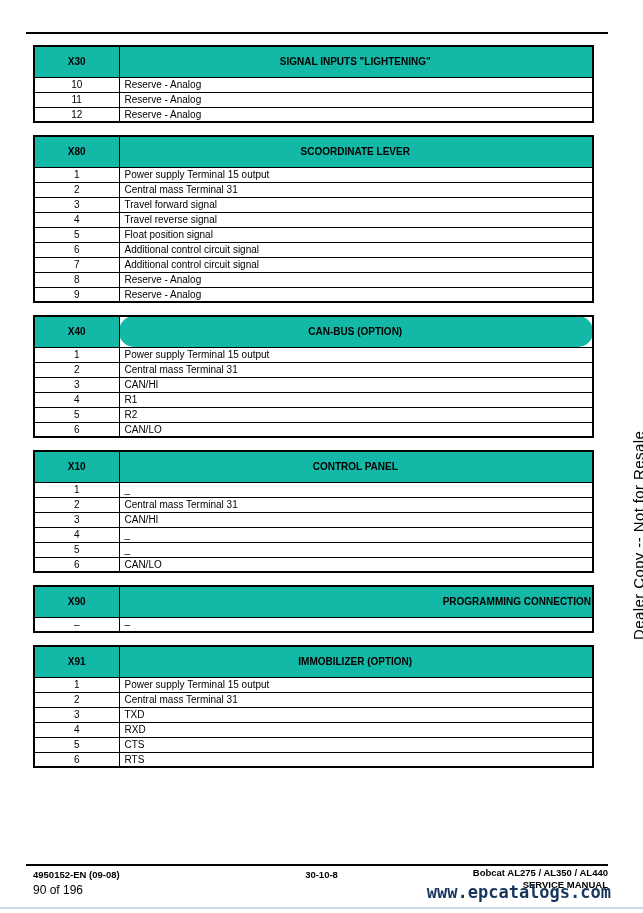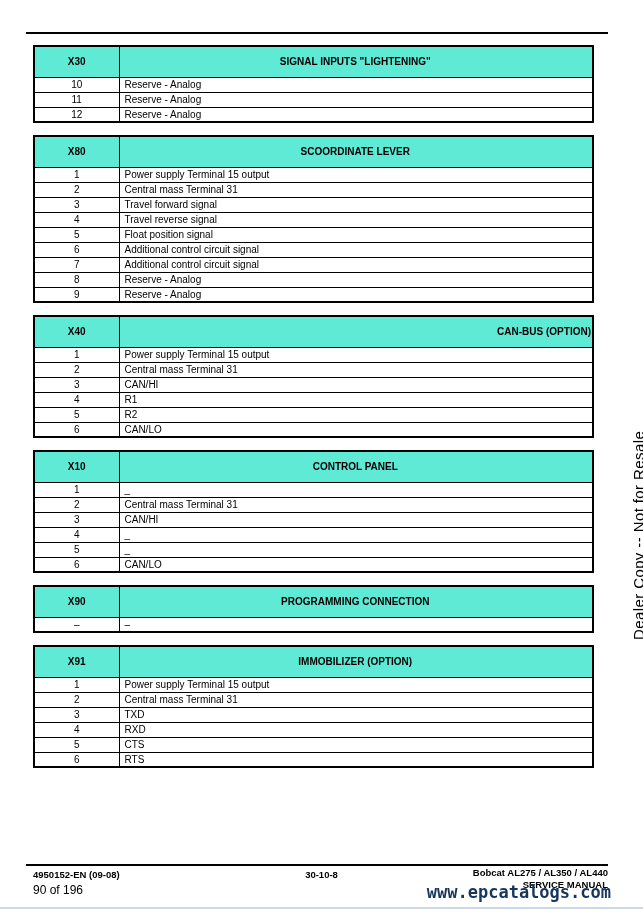--- a/index.html
+++ b/index.html
@@ -31,21 +31,21 @@
   }
   table.pin-table th, table.pin-table td {
     border: 1.5px solid #000;
     box-sizing: border-box;
     font-size: 10px;
     vertical-align: middle;
     overflow: hidden;
     white-space: nowrap;
   }
   table.pin-table thead th {
-    background: #5eead4;
+    background: #14b8a6;
     height: 31px;
     font-weight: bold;
     text-align: center;
   }
   table.pin-table td { height: 15px; padding: 0; line-height: 13px; }
   .col-pin  { width: 85px; text-align: center; }
   .col-desc { text-align: left; padding-left: 5px !important; }
 
   .vertical-watermark {
     position: absolute;
@@ -170,21 +170,21 @@
             <td class="col-pin">9</td>
             <td class="col-desc">Reserve - Analog</td>
           </tr>
         </tbody>
   </table>
 
   <table class="pin-table">
     <thead>
       <tr>
         <th class="col-pin">X40</th>
-        <th class="col-desc" style="text-align:right; padding-left:0 !important;">CAN-BUS (OPTION)</th>
+        <th class="col-desc" style="text-align:center; padding-left:0 !important;border-radius:15px;">CAN-BUS (OPTION)</th>
       </tr>
     </thead>
     <tbody>
           <tr>
             <td class="col-pin">1</td>
             <td class="col-desc">Power supply Terminal 15 output</td>
           </tr>
           <tr>
             <td class="col-pin">2</td>
             <td class="col-desc">Central mass Terminal 31</td>
@@ -240,21 +240,21 @@
             <td class="col-pin">6</td>
             <td class="col-desc">CAN/LO</td>
           </tr>
         </tbody>
   </table>
 
   <table class="pin-table">
     <thead>
       <tr>
         <th class="col-pin">X90</th>
-        <th class="col-desc" style="text-align:center; padding-left:0 !important;">PROGRAMMING CONNECTION</th>
+        <th class="col-desc" style="text-align:right; padding-left:0 !important;">PROGRAMMING CONNECTION</th>
       </tr>
     </thead>
     <tbody>
           <tr>
             <td class="col-pin">–</td>
             <td class="col-desc">–</td>
           </tr>
         </tbody>
   </table>
 

